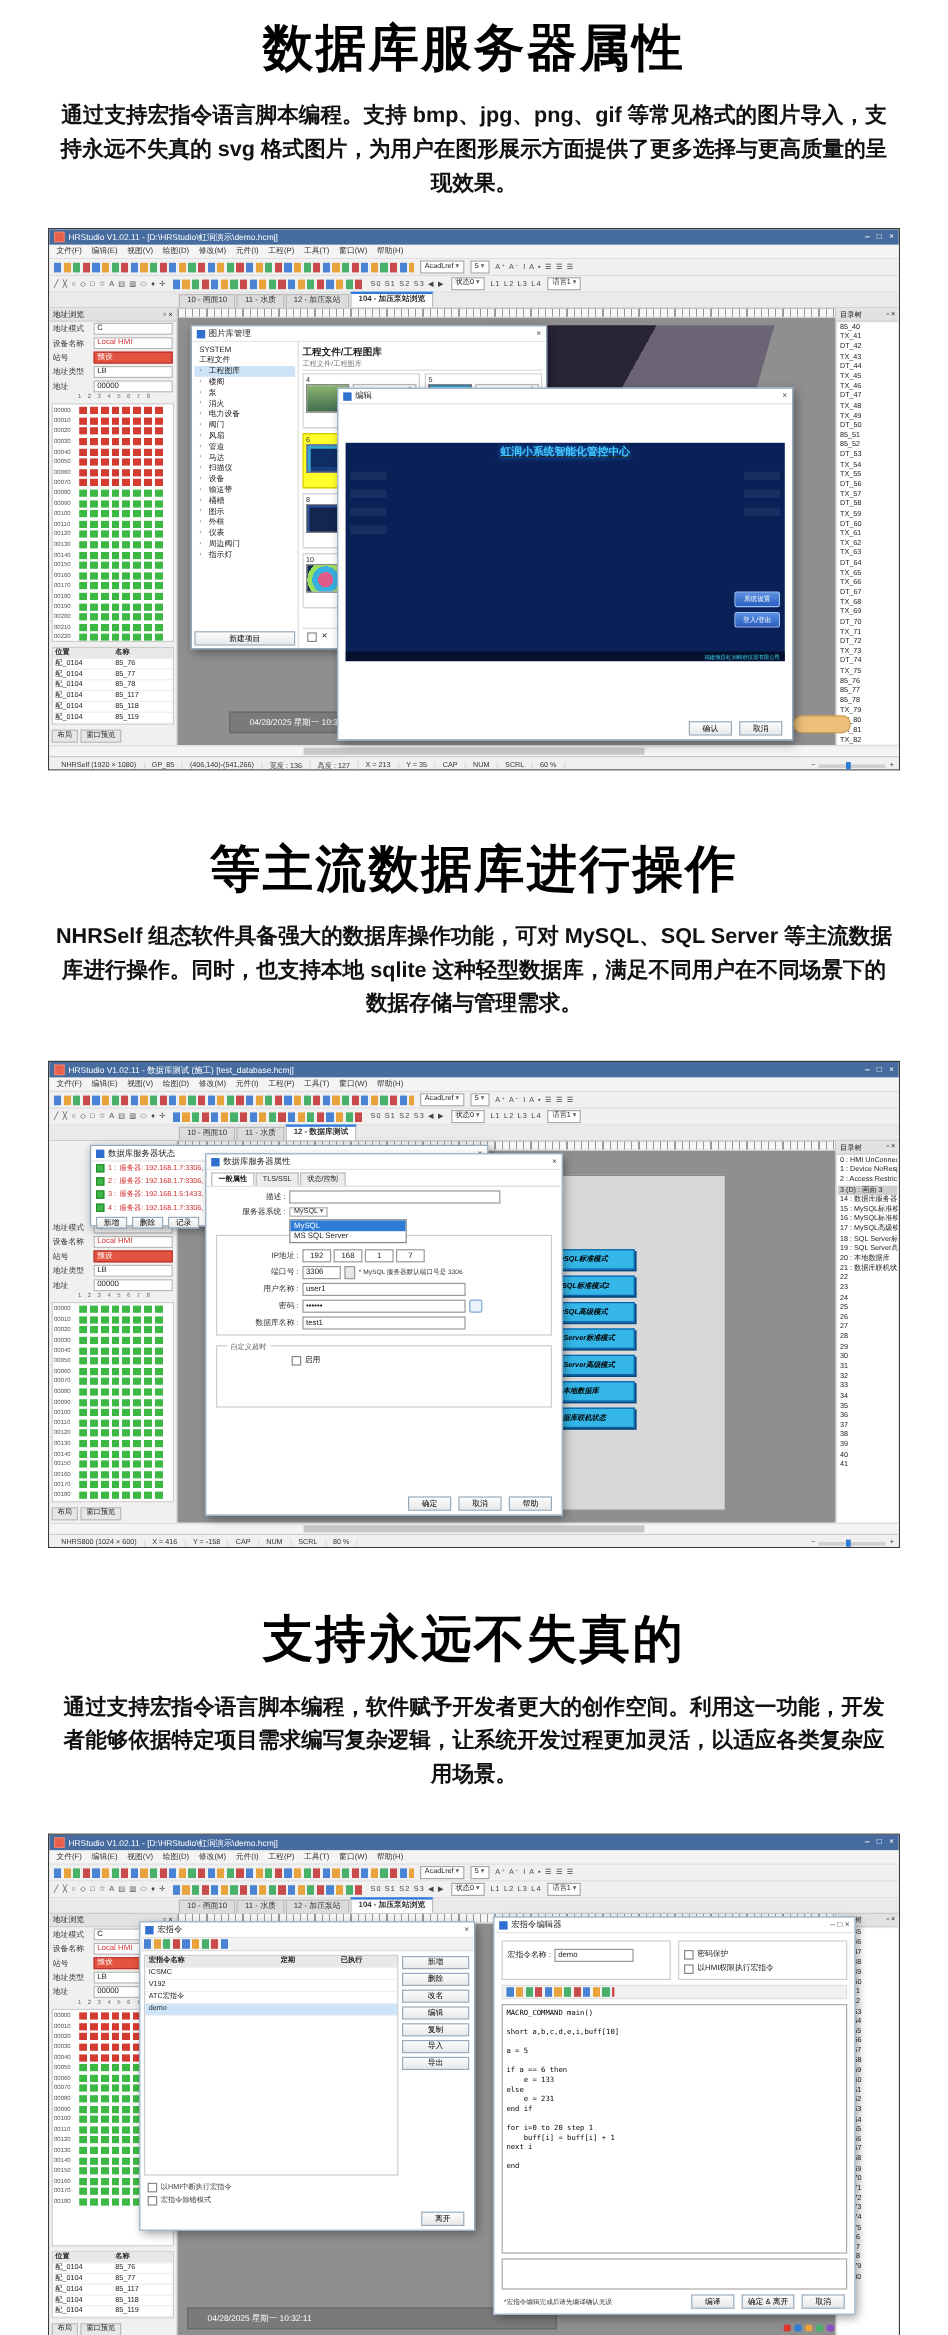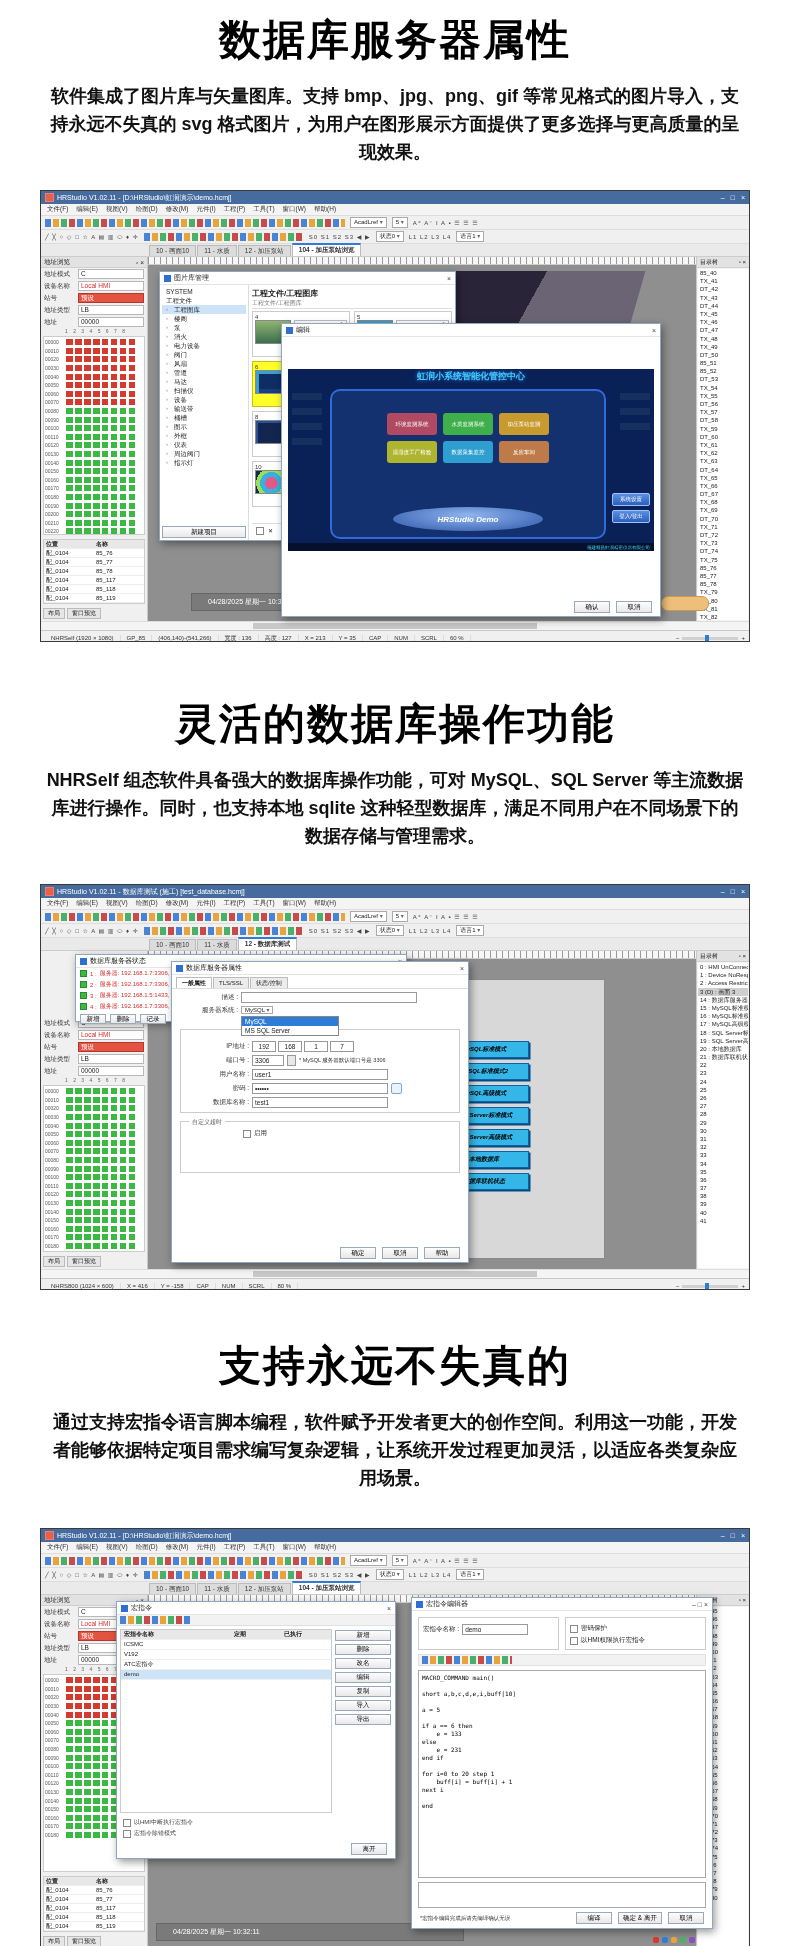--- a/index.html
+++ b/index.html
@@ -97,21 +97,21 @@
   .t-screen2{background:#0e2d63;box-shadow:inset 3px 3px 0 #3aa0d0, inset -4px -4px 0 #1a3c80;}
   .t-teal{background:linear-gradient(90deg,#3aa0b0,#8fd0c0,#c8a0d0);}
   .t-logo{background:radial-gradient(circle at 45% 55%,#e05a8a 0 28%,#3ab0e0 28% 50%,#9adf5a 50% 68%,#112b4e 68%);}
   .t-gray{background:#8a8a8a;}
   .gfs{flex:1;display:flex;flex-direction:column;gap:2px;}
   .gf{border:1px solid #bbb;height:8px;line-height:8px;padding:0 2px;background:#fff;font-size:5.5px;display:flex;align-items:center;white-space:nowrap;overflow:hidden;}
   .pencil{width:5px;height:5px;background:#4ca83c;margin-left:auto;transform:rotate(45deg);flex:none;}
   .gfoot{display:flex;align-items:center;height:13px;border-top:1px solid #ddd;padding:0 4px;gap:4px;font-size:6px;flex:none;}
   .gfoot .right{margin-left:auto;display:flex;gap:3px;align-items:center;}
   
-  .hmi{position:relative;margin:0 6px;background:#0a2158;overflow:hidden;}
+  .hmi{position:relative;margin:0 6px;background:#0a2158;overflow:hidden;text-decoration:underline;}
   .hmi-head{height:15px;display:flex;align-items:center;justify-content:center;color:#45c7ff;font-weight:bold;font-size:9px;text-shadow:0 0 4px #1a7fd4;}
   .hmi-panel{position:absolute;left:42px;right:48px;top:20px;bottom:12px;border:2px solid #2f6ad8;border-radius:10px;background:#12316e;}
   .hbtns{display:grid;grid-template-columns:repeat(3,50px);gap:6px;justify-content:center;margin-top:22px;}
   .hbtn{height:20px;border-radius:3px;color:#fff;font-size:5.5px;line-height:7px;display:flex;align-items:center;justify-content:center;text-align:center;padding:1px;}
   .c1{background:#b04a62;} .c2{background:#3faf4c;} .c3{background:#c79a2e;}
   .c4{background:#aeb52f;} .c5{background:#2e9fd0;} .c6{background:#bf7a49;}
   .ellipse{position:absolute;left:50%;bottom:6px;transform:translateX(-50%);width:150px;height:24px;border-radius:50%;background:radial-gradient(ellipse at 50% 35%,#8fb4ef,#2c57a8);display:flex;align-items:center;justify-content:center;color:#fff;font-weight:bold;font-style:italic;font-size:8px;}
   .hmi .bars{position:absolute;left:4px;top:24px;display:flex;flex-direction:column;gap:8px;}
   .hmi .bars i{width:30px;height:7px;background:#16315f;display:block;}
   .hmi .rbars{left:auto;right:4px;}
@@ -169,21 +169,21 @@
   .tray{position:absolute;right:54px;bottom:6px;display:flex;gap:3px;z-index:4;}
   .tray i{width:6px;height:6px;border-radius:2px;display:block;}
   .tray i:nth-child(1){background:#d9372b;} .tray i:nth-child(2){background:#2e7cd6;}
   .tray i:nth-child(3){background:#e8a33d;} .tray i:nth-child(4){background:#49b06a;}
   .tray i:nth-child(5){background:#8a4fc0;}
 </style>
 </head>
 <body>
 
 <h1 class="sec-title">数据库服务器属性</h1>
-<p class="sec-para">软件集成了图片库与矢量图库。支持 bmp、jpg、png、gif 等常见格式的图片导入，支持永远不失真的 svg 格式图片，为用户在图形展示方面提供了更多选择与更高质量的呈现效果。</p>
+<p class="sec-para">通过支持宏指令语言脚本编程。支持 bmp、jpg、png、gif 等常见格式的图片导入，支持永远不失真的 svg 格式图片，为用户在图形展示方面提供了更多选择与更高质量的呈现效果。</p>
 
 <div class="shotwrap">
 <div class="shot" style="height:450px">
   <div class="tbar">
     <i class="appico"></i>
     <span class="ttext">HRStudio V1.02.11 - [D:\HRStudio\虹润演示\demo.hcmj]</span>
     <span class="wbtn">
           <i>–</i>
           <i>□</i>
           <i>×</i>
@@ -612,31 +612,20 @@
               <i></i>
               <i></i>
               <i></i>
               <i></i>
             </div>
         <div class="bars rbars">
               <i></i>
               <i></i>
               <i></i>
             </div>
-        <div class="hmi-panel">
-          <div class="hbtns">
-                <span class="hbtn c1">环境监测系统</span>
-                <span class="hbtn c2">水质监测系统</span>
-                <span class="hbtn c3">加压泵站监测</span>
-                <span class="hbtn c4">温湿度工厂检验</span>
-                <span class="hbtn c5">数据采集监控</span>
-                <span class="hbtn c6">反应车间</span>
-              </div>
-          <div class="ellipse">HRStudio Demo</div>
-        </div>
         <div class="sbtns">
               <span class="sbtn">系统设置</span>
               <span class="sbtn">登入/登出</span>
             </div>
         <div class="hmi-foot">福建顺昌虹润精密仪器有限公司</div>
       </div>
       <div class="dfoot">
         <button class="btn">确认</button>
         <button class="btn">取消</button>
       </div>
@@ -663,21 +652,21 @@
           <span>−</span>
           <i class="sl">
             <i class="th"></i>
           </i>
           <span>+</span>
         </span>
   </div>
 </div>
 </div>
 
-<h1 class="sec-title s2">灵活的数据库操作功能</h1>
+<h1 class="sec-title s2">等主流数据库进行操作</h1>
 <p class="sec-para">NHRSelf 组态软件具备强大的数据库操作功能，可对 MySQL、SQL Server 等主流数据库进行操作。同时，也支持本地 sqlite 这种轻型数据库，满足不同用户在不同场景下的数据存储与管理需求。</p>
 
 <div class="shotwrap" style="margin-top:34px">
 <div class="shot" style="height:404px">
   <div class="tbar">
     <i class="appico"></i>
     <span class="ttext">HRStudio V1.02.11 - 数据库测试 (施工) [test_database.hcmj]</span>
     <span class="wbtn">
           <i>–</i>
           <i>□</i>

